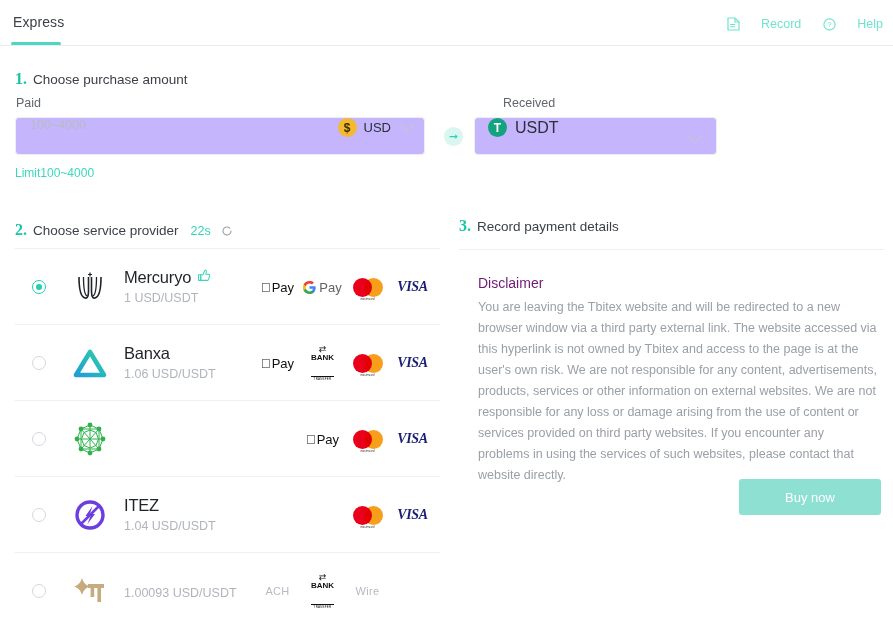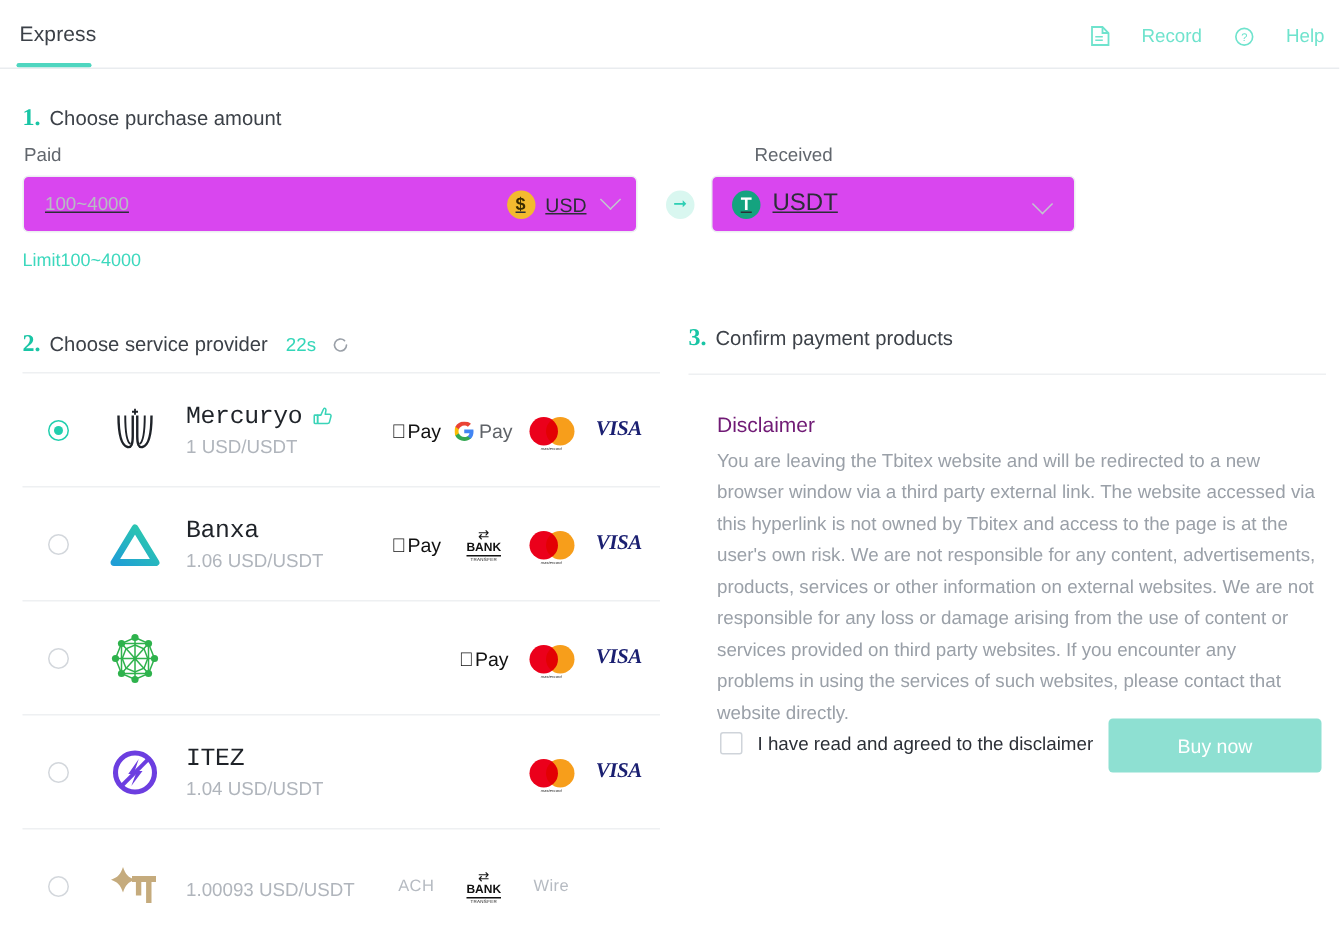--- a/index.html
+++ b/index.html
@@ -53,23 +53,23 @@
   #step3 { left: 459px; top: 217px; }
 
   
   .fieldlabel {
     position: absolute; font-size: 12.5px; color: #61666d;
   }
   #lbl-paid { left: 16px; top: 96px; }
   #lbl-received { left: 503px; top: 96px; }
 
   .inputbox {
-    position: absolute; height: 38px; background: #d946ef;
+    position: absolute; height: 38px; background: #c4b5fd;
     border: 1px solid #eceef1; border-radius: 4px;
-    display: flex; align-items: center; text-decoration: underline;
+    display: flex; align-items: flex-start;
   }
   #paid-box { left: 15px; top: 117px; width: 410px; }
   #recv-box { left: 474px; top: 117px; width: 243px; }
 
   .amount-input {
     flex: 1; border: none; outline: none; background: transparent;
     font-size: 12.5px; color: #2b2f36; padding-left: 14px;
     font-family: "Liberation Sans", sans-serif;
   }
   .amount-input::placeholder { color: #b7bcc3; }
@@ -128,21 +128,21 @@
     content: ""; position: absolute; left: 3px; top: 3px;
     width: 6px; height: 6px; border-radius: 50%; background: #22cfae;
   }
   .prov-logo {
     width: 44px; margin-left: 22px; flex: none;
     display: flex; align-items: center; justify-content: center;
   }
   .prov-info { margin-left: 12px; width: 150px; flex: none; }
   .prov-name {
     font-size: 16.5px; color: #1f2329; letter-spacing: -.2px;
-    display: flex; align-items: center; gap: 6px; font-family: Liberation Mono, monospace;
+    display: flex; align-items: flex-start; gap: 6px;
   }
   .prov-rate { font-size: 12.5px; color: #b0b5bc; margin-top: 4px; }
 
   .pays {
     position: absolute; left: 240px; right: 0; top: 0; height: 76px;
     display: flex; align-items: center;
   }
   .pay-slot {
     width: 45px; display: flex; align-items: center; justify-content: center;
     flex: none;
@@ -162,21 +162,21 @@
   .mc .c2 { left: 11px; background: #f79e1b; mix-blend-mode: multiply; }
   .mc .cap { position: absolute; left: 0; bottom: -4px; width: 30px;
     font-size: 2.6px; text-align: center; color: #222; letter-spacing: .1px; }
   
   .visa { font-family: "Liberation Serif", serif; font-style: italic;
     font-weight: bold; font-size: 14px; color: #1a1f71; letter-spacing: -.3px; }
   
   .bank { text-align: center; line-height: 1; }
   .bank .bk-ar { font-size: 9px; color: #111; display: block; }
   .bank .bk-w { font-size: 8px; font-weight: bold; color: #111; display: block;
-    border-bottom: 1.2px solid #111; padding-bottom: 1px; }
+    border-bottom: 1.2px solid #111; padding-bottom: 14px; }
   .bank .bk-s { font-size: 3px; color: #111; display: block; letter-spacing: .2px;
     margin-top: 1px; }
 
   
   .panel-rule {
     position: absolute; left: 459px; top: 249px; width: 425px; height: 1px;
     background: #eef0f2;
   }
   .disc-title {
     position: absolute; left: 478px; top: 275px;
@@ -471,26 +471,22 @@
         <div class="pay-slot">
           <span class="pay-txt">Wire</span>
         </div>
       </div>
     </div>
 
   </div>
 
   <div class="step" id="step3">
     <span class="num">3.</span>
-    <span class="txt">Confirm payment products</span>
+    <span class="txt">Record payment details</span>
   </div>
   <div class="panel-rule"></div>
   <div class="disc-title">Disclaimer</div>
   <div class="disc-body">You are leaving the Tbitex website and will be redirected to a new browser window via a third party external link. The website accessed via this hyperlink is not owned by Tbitex and access to the page is at the user's own risk. We are not responsible for any content, advertisements, products, services or other information on external websites. We are not responsible for any loss or damage arising from the use of content or services provided on third party websites. If you encounter any problems in using the services of such websites, please contact that website directly.</div>
 
-  <div class="agree-wrap">
-    <span class="cbox"></span>
-    <span class="agree-txt">I have read and agreed to the disclaimer</span>
-  </div>
 
   <button class="buynow">Buy now</button>
 
 </div>
 
 </body></html>

